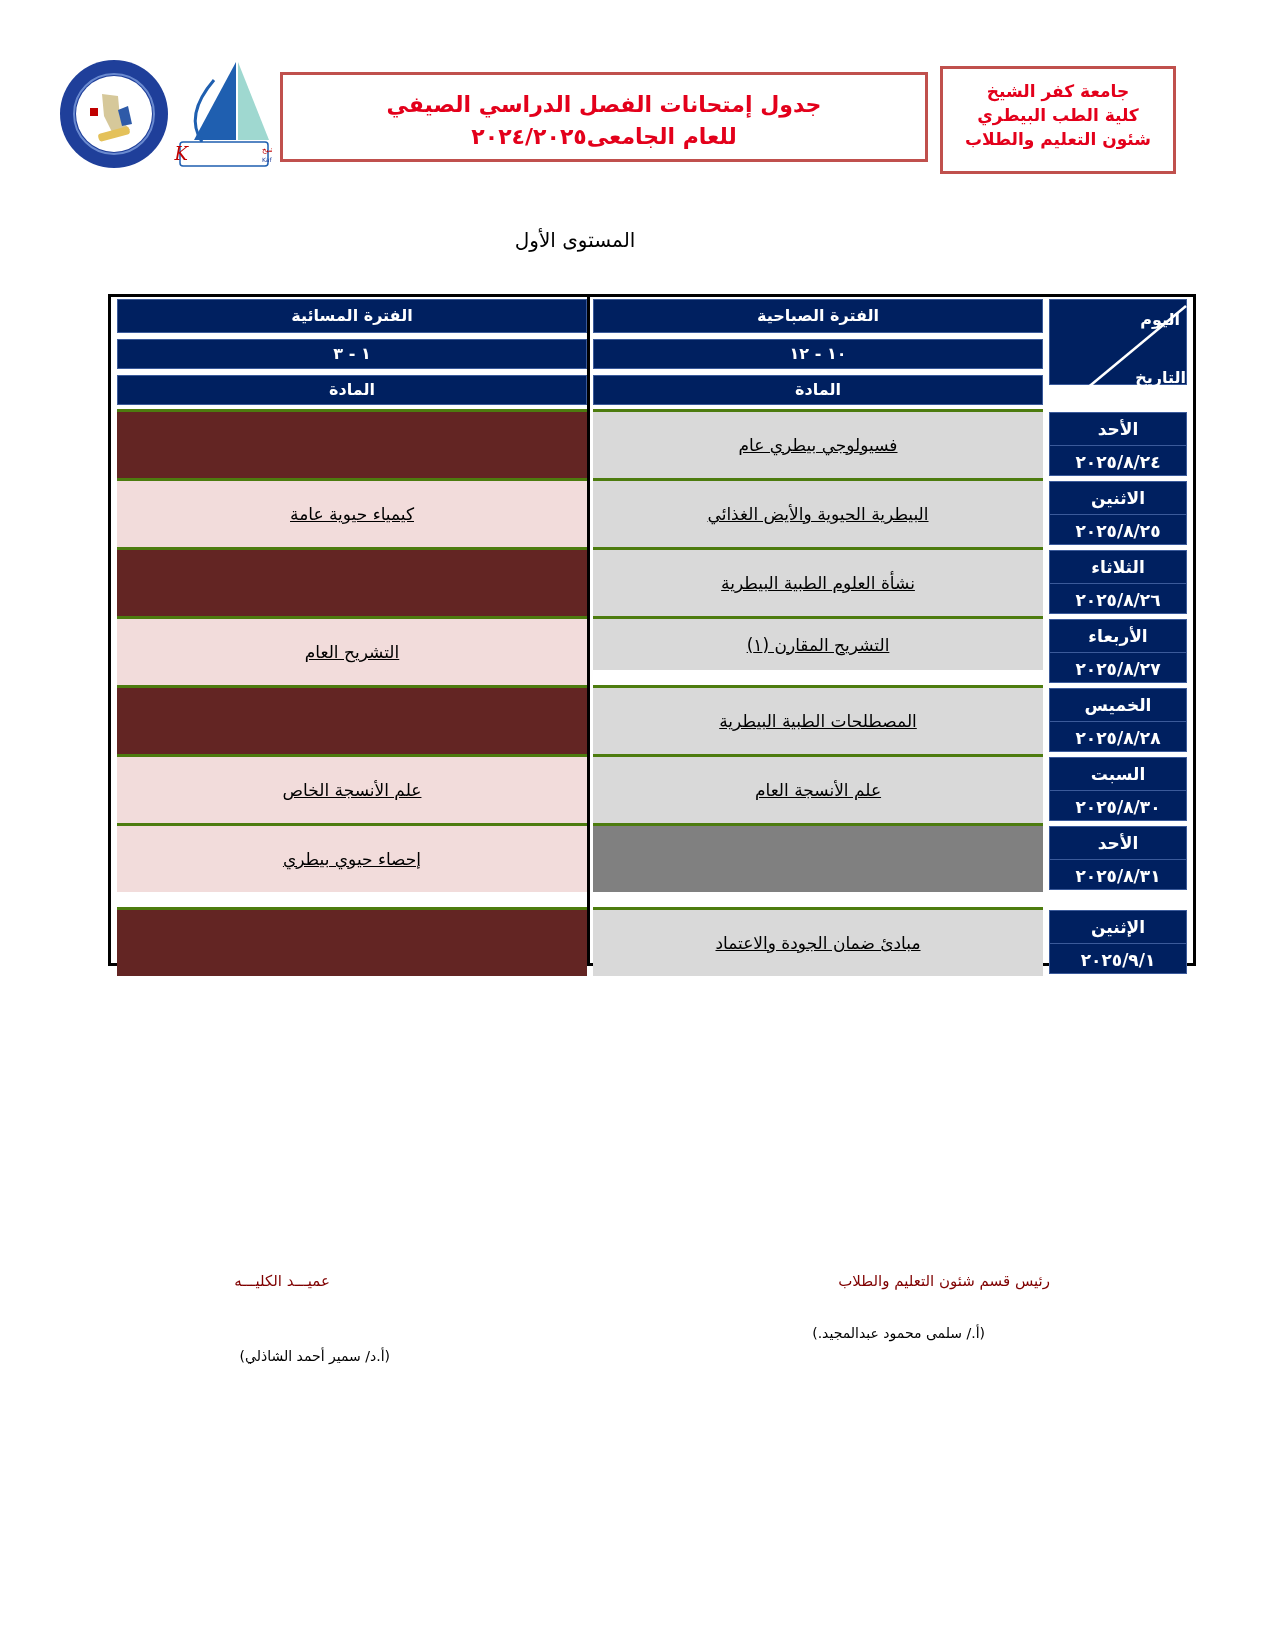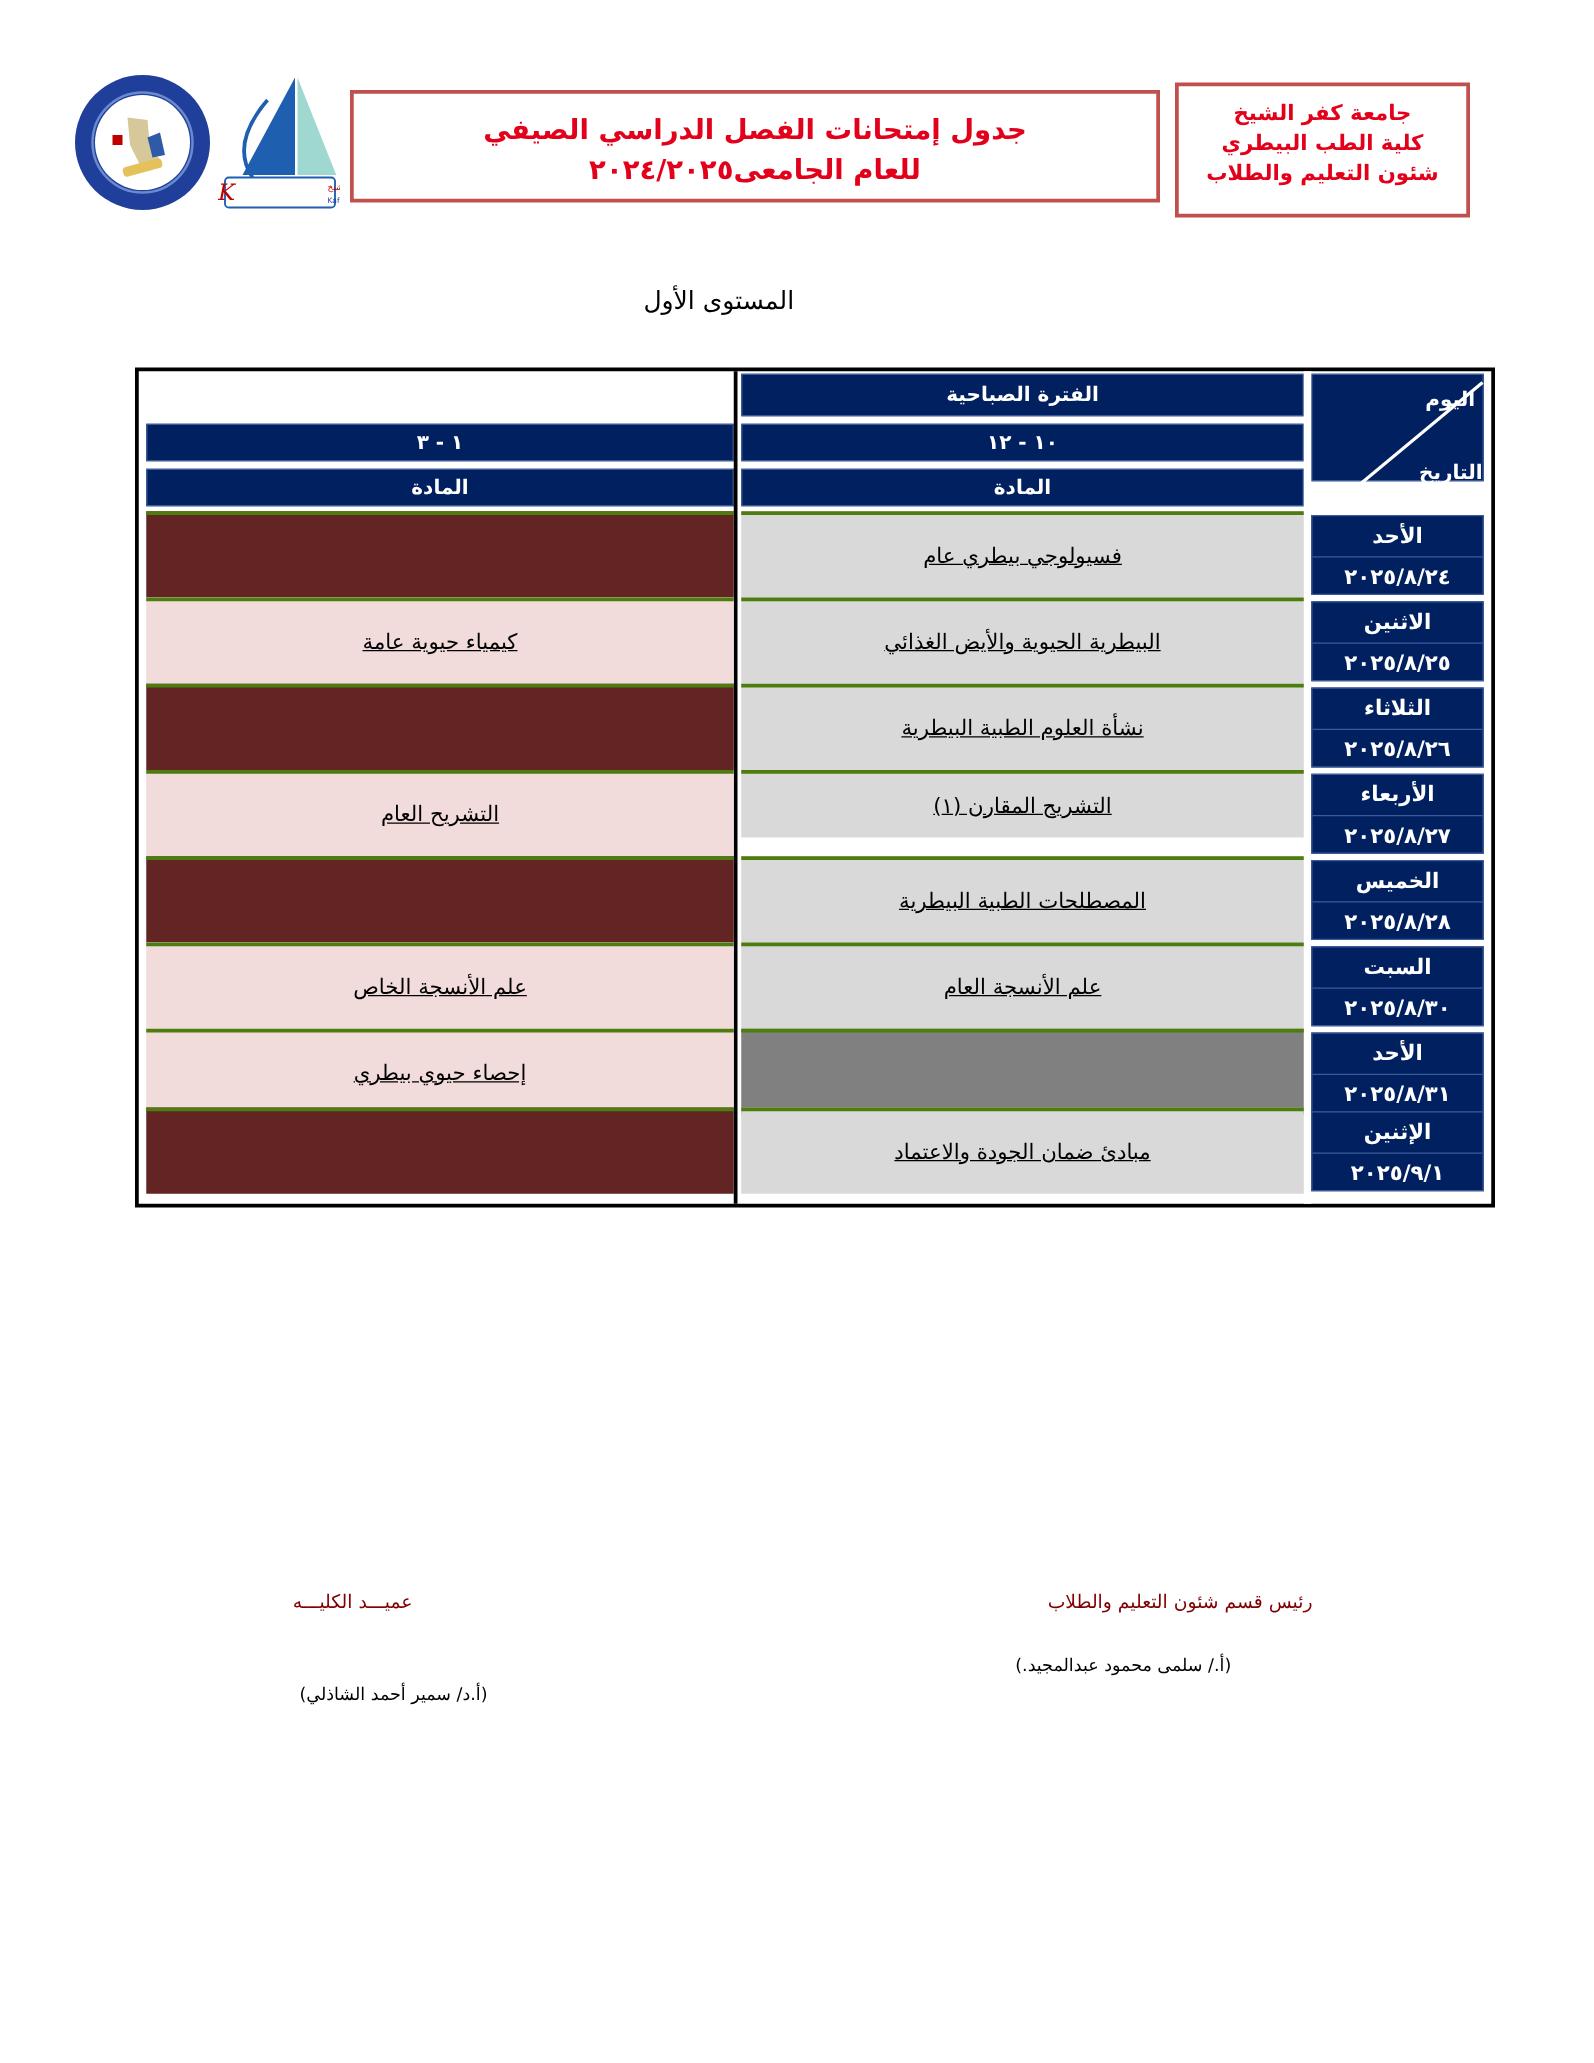--- a/index.html
+++ b/index.html
@@ -76,20 +76,21 @@
       <line x1="136" y1="6" x2="18" y2="104" stroke="#fff" stroke-width="2.5"></line>
     </svg>
     <span style="position:absolute; right:6px; top:10px;">اليوم</span>
     <span style="position:absolute; right:0px; top:68px;">التاريخ</span>
   </div>
 
   <div class="hdr-cell" style="right:150px; top:2px; width:450px; height:34px; line-height:32px;">الفترة الصباحية</div>
   <div class="hdr-cell" style="right:150px; top:42px; width:450px; height:30px; line-height:28px;">١٠ - ١٢</div>
   <div class="hdr-cell" style="right:150px; top:78px; width:450px; height:30px; line-height:28px;">المادة</div>
 
+  <div class="hdr-cell" style="right:606px; top:2px; width:470px; height:34px; line-height:32px;">الفترة المسائية</div>
   <div class="hdr-cell" style="right:606px; top:42px; width:470px; height:30px; line-height:28px;">١ - ٣</div>
   <div class="hdr-cell" style="right:606px; top:78px; width:470px; height:30px; line-height:28px;">المادة</div>
 
   <div style="position:absolute; right:603px; top:0; width:3px; height:666px; background:#000;"></div>
   <div style="position:absolute; right:144px; top:0; width:6px; height:666px; background:#fff;"></div>
 
   <div id="rows">
       <div class="row" style="right: 0px; left: 0px; top: 112px; height: 69px;">
         <div class="day-cell" style="right: 6px; top: 3px; width: 138px; height: 64px;">
           <div class="day-name">الأحد</div>
@@ -139,21 +140,21 @@
         <div class="cell pink" style="right: 606px; top: 0px; width: 470px; height: 69px;">علم الأنسجة الخاص</div>
       </div>
       <div class="row" style="right: 0px; left: 0px; top: 526px; height: 69px;">
         <div class="day-cell" style="right: 6px; top: 3px; width: 138px; height: 64px;">
           <div class="day-name">الأحد</div>
                      <div class="day-date">٢٠٢٥/٨/٣١</div>
         </div>
         <div class="cell dark-gray" style="right: 150px; top: 0px; width: 450px; height: 69px;"></div>
         <div class="cell pink" style="right: 606px; top: 0px; width: 470px; height: 69px;">إحصاء حيوي بيطري</div>
       </div>
-      <div class="row" style="right: 0px; left: 0px; top: 589px; height: 56px; padding-left: 44px;">
+      <div class="row" style="right: 0px; left: 0px; top: 610px; height: 56px; padding-left: 44px;">
         <div class="day-cell" style="right: 6px; top: 3px; width: 138px; height: 64px;">
           <div class="day-name">الإثنين</div>
                      <div class="day-date">٢٠٢٥/٩/١</div>
         </div>
         <div class="cell gray" style="right: 150px; top: 0px; width: 450px; height: 69px;">مبادئ ضمان الجودة والاعتماد</div>
         <div class="cell maroon" style="right: 606px; top: 0px; width: 470px; height: 69px;"></div>
       </div>
     </div>
 </div>
 

